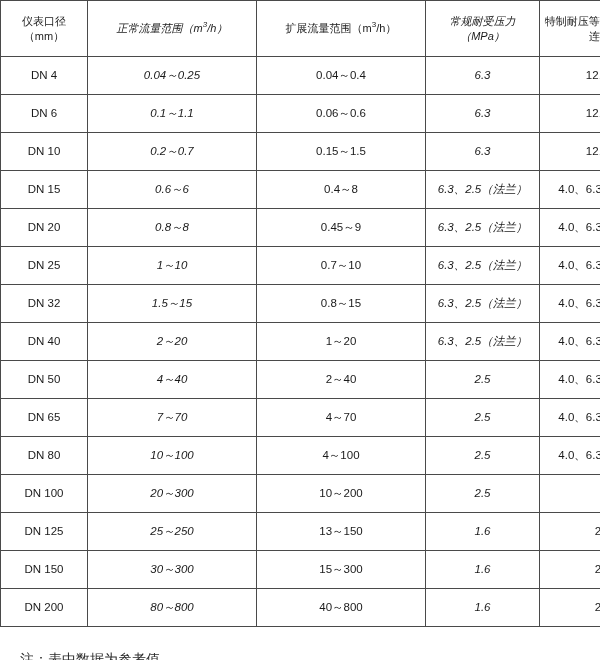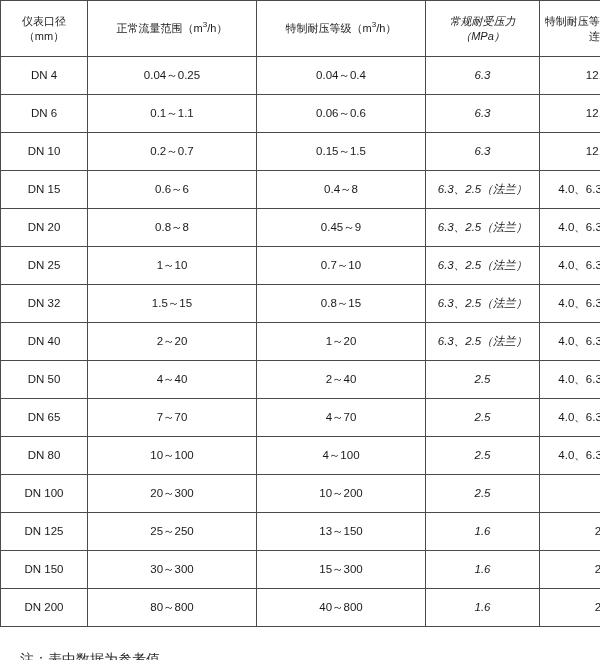--- a/index.html
+++ b/index.html
@@ -34,21 +34,21 @@
     vertical-align: middle;
     padding: 2px 3px;
     line-height: 1.35;
     color: #1a1a1a;
   }
   table.spec th {
     font-size: 11px;
     padding: 4px 4px;
   }
   th.c0, td.c0 { width: 78px; }
-  th.c1, td.c1 { width: 160px; }
+  th.c1, td.c1 { width: 160px; font-style: italic; }
   th.c2, td.c2 { width: 160px; }
   th.c3, td.c3 { width: 105px; font-style: italic; }
   th.c4, td.c4 { width: 145px; }
 
   th.c0 { text-align: left; padding-left: 6px; }
   td.c0 { text-align: left; padding-left: 18px; }
 
   th.c1, th.c2 { text-align: left; padding-left: 10px; }
   th.c3, th.c4 { text-align: left; padding-left: 6px; }
 
@@ -74,21 +74,21 @@
 </style>
 </head>
 <body>
 
 <div class="sheet">
   <table class="spec">
     <thead>
       <tr>
         <th class="c0"><span>仪表口径（m</span><span>m）</span></th>
         <th class="c1"><span>正常流量范围（m</span><sup>3</sup><span>/h）</span></th>
-        <th class="c2"><span>特制耐压等级（m</span><sup>3</sup><span>/h）</span></th>
+        <th class="c2"><span>扩展流量范围（m</span><sup>3</sup><span>/h）</span></th>
         <th class="c3"><span>常规耐受压力（MP</span><span>a）</span></th>
         <th class="c4"><span>特制耐压等级（MPa）（法</span><span>兰连接方式）</span></th>
       </tr>
     </thead>
     <tbody>
       <tr>
           <td class="c0">DN 4</td>
           <td class="c1">0.04～0.25</td>
           <td class="c2">0.04～0.4</td>
           <td class="c3">6.3</td>

